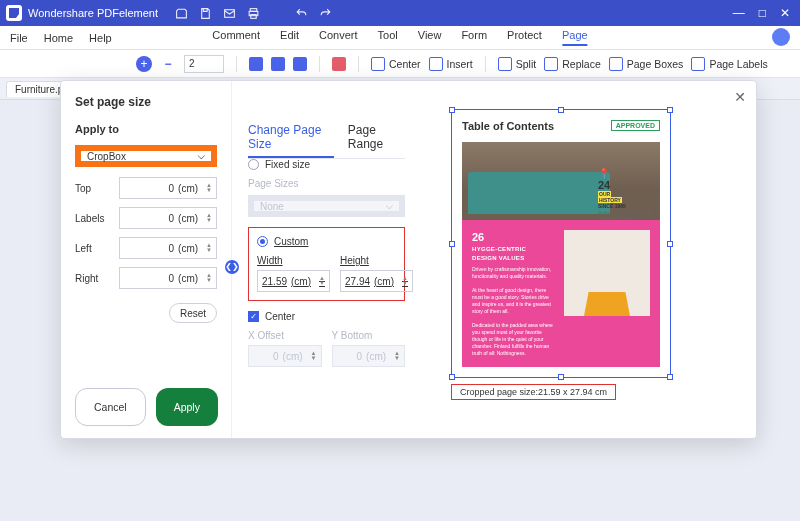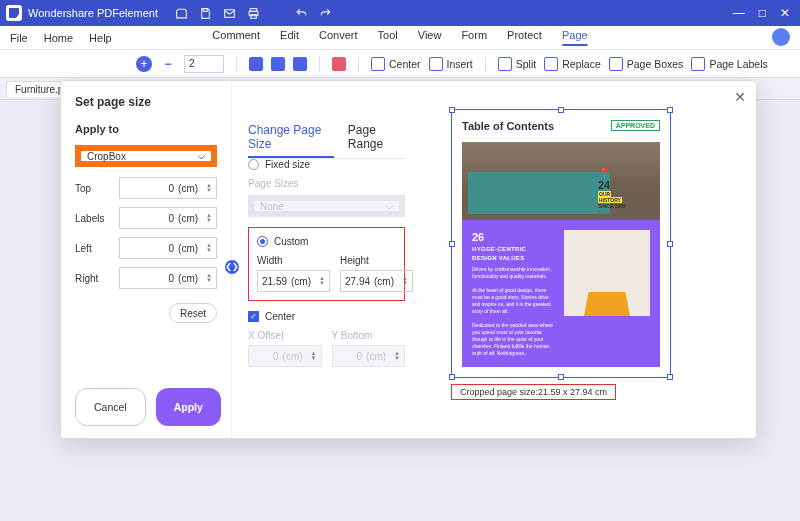--- a/index.html
+++ b/index.html
@@ -54,59 +54,59 @@
 
 .midpane { width: 190px; padding: 42px 16px 14px; border-left: 1px solid #eef0f5; position: relative; }
 .tabhdr { display: flex; gap: 14px; font-size: 12px; border-bottom: 1px solid #e4e6ee; }
 .tabhdr span { padding-bottom: 5px; }
 .tabhdr .on { color: #3a5ee6; border-bottom: 2px solid #3a5ee6; font-weight: 500; }
 .radio { display: flex; align-items: center; gap: 6px; font-size: 10px; margin-bottom: 8px; }
 .radio .r { width: 11px; height: 11px; border: 1.5px solid #9aa0b4; border-radius: 50%; }
 .radio .r.on { border-color: #3a5ee6; display: flex; align-items: center; justify-content: center; }
 .radio .r.on::after { content: ""; width: 5px; height: 5px; background: #3a5ee6; border-radius: 50%; }
 .muted { color: #b5b9c6; font-size: 10px; margin-bottom: 6px; }
-.redbox { border: 1.5px solid #e03131; padding: 8px; margin: 6px 0 10px; }
+.redbox { border: 1.5px solid #e03131; padding: 8px; margin: 6px 0 10px; text-decoration: underline; }
 .pair { display: flex; gap: 10px; }
 .col { flex: 1; }
 .col .lbl { font-size: 10px; margin-bottom: 4px; display: block; }
 .chk { display: flex; align-items: center; gap: 6px; font-size: 10px; margin: 8px 0; }
 .chk .c { width: 11px; height: 11px; border: 1.5px solid #3a5ee6; background: #3a5ee6; display: flex; align-items: center; justify-content: center; color: #fff; font-size: 8px; }
 .dis .spin { background: #f4f5f9; color: #c1c5d2; border-color: #e3e5ee; }
 .midhandle { position: absolute; left: -7px; top: 50%; width: 14px; height: 14px; background: #3a5ee6; border-radius: 50%; color: #fff; font-size: 8px; display: flex; align-items: center; justify-content: center; }
 
 .rightpane { flex: 1; padding: 28px 30px 12px; display: flex; flex-direction: column; align-items: flex-start; }
 .preview { border: 1px solid #3a5ee6; position: relative; width: 220px; }
 .handle { position: absolute; width: 6px; height: 6px; background: #fff; border: 1px solid #3a5ee6; }
 .h-tl{top:-3px;left:-3px}.h-tr{top:-3px;right:-3px}.h-bl{bottom:-3px;left:-3px}.h-br{bottom:-3px;right:-3px}
 .h-tm{top:-3px;left:50%;margin-left:-3px}.h-bm{bottom:-3px;left:50%;margin-left:-3px}
 .h-lm{left:-3px;top:50%;margin-top:-3px}.h-rm{right:-3px;top:50%;margin-top:-3px}
 .page { background: #fff; padding: 10px; }
 .page .toc { font-size: 11px; font-weight: 700; }
 .page .apprv { float: right; border: 1px solid #2b9e5b; color: #2b9e5b; font-size: 7px; padding: 1px 4px; font-weight: 700; }
 .pin { color: #d9304f; font-size: 10px; }
 .page .sofa { height: 78px; background: linear-gradient(#8c7a68,#6f5f50 60%); margin-top: 10px; position: relative; }
 .page .sofa::after { content:""; position:absolute; bottom:6px; left:6px; right:50px; height:42px; background:#3f8f8a; border-radius:3px 3px 0 0; }
-.page .card { background:#8b5cf6; color:#fff; padding:10px; margin-top:0; display:flex; gap:8px; position:relative; }
+.page .card { background:#ec4899; color:#fff; padding:10px; margin-top:0; display:flex; gap:8px; position:relative; }
 .card .txt{ flex:1; font-size:5px; line-height:1.4; }
 .card .big{ font-size:11px; font-weight:700; }
 .card .sub{ font-size:6px; font-weight:700; letter-spacing:.3px; margin-bottom:4px; }
 .card .chair{ width:86px; height:86px; background:#efe9e2; display:flex; align-items:flex-end; justify-content:center; }
 .chair::before{ content:""; width:46px; height:40px; background:#f0a321; clip-path:polygon(10% 40%,90% 40%,100% 100%,0 100%); }
 .sidecol { position:absolute; right:8px; top:26px; width:54px; font-size:5px; }
 .sidecol .n{font-size:11px;font-weight:700}
 .sidecol .hist{font-size:5px;font-weight:700;color:#333;background:#f6e24c;display:inline;padding:0 1px}
 .sidecol .since{font-size:5px;font-weight:700}
 .sidecol p{font-size:4.5px;color:#666;line-height:1.3;margin-top:2px}
 
 .cropinfo { border: 1.5px solid #e03131; margin-top: 6px; padding: 2px 8px; font-size: 9px; }
 
 .modal .footer { position: absolute; left: 14px; bottom: 12px; display: flex; gap: 10px; }
 .btn { height: 38px; padding: 0 18px; border-radius: 12px; font-size: 10.5px; display: flex; align-items: center; }
 .btn.ghost { border: 1px solid #c6c9d6; background: #fff; }
-.btn.primary { background: #8b5cf6; color: #fff; font-weight: bold; }
+.btn.primary { background: #15803d; color: #fff; }
 
 svg { display: block; }
 </style>
 </head>
 <body>
 
 <div class="titlebar">
   <div class="logo"></div>
   <div class="appname">Wondershare PDFelement</div>
   <div class="qat">

